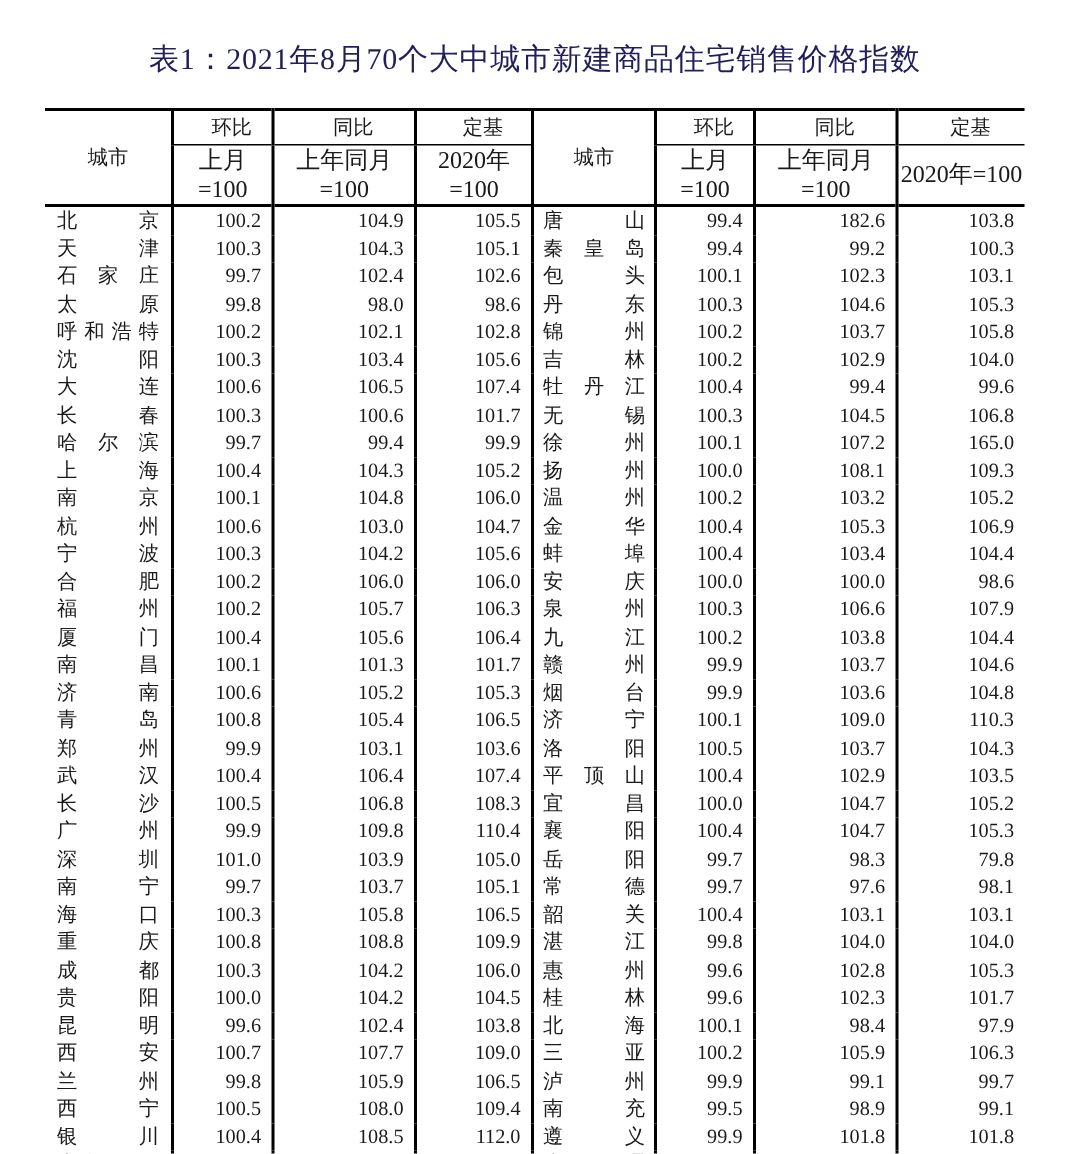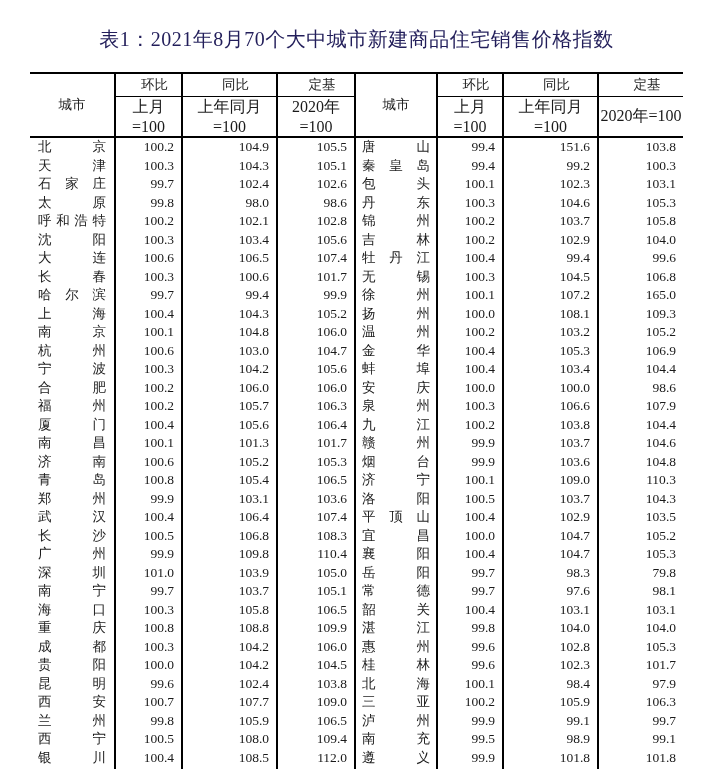--- a/index.html
+++ b/index.html
@@ -78,21 +78,21 @@
     </tr>
   </thead>
   <tbody>
       <tr>
     <td class="city"><span class="cname">北京</span></td>
     <td class="num vline">100.2</td>
     <td class="num vline">104.9</td>
     <td class="num vline">105.5</td>
     <td class="city vline"><span class="cname">唐山</span></td>
     <td class="num vline">99.4</td>
-    <td class="num vline">151.6</td>
+    <td class="num vline">182.6</td>
     <td class="num vline">103.8</td>
   </tr>
       <tr>
     <td class="city"><span class="cname">天津</span></td>
     <td class="num vline">100.3</td>
     <td class="num vline">104.3</td>
     <td class="num vline">105.1</td>
     <td class="city vline"><span class="cname">秦皇岛</span></td>
     <td class="num vline">99.4</td>
     <td class="num vline">99.2</td>

